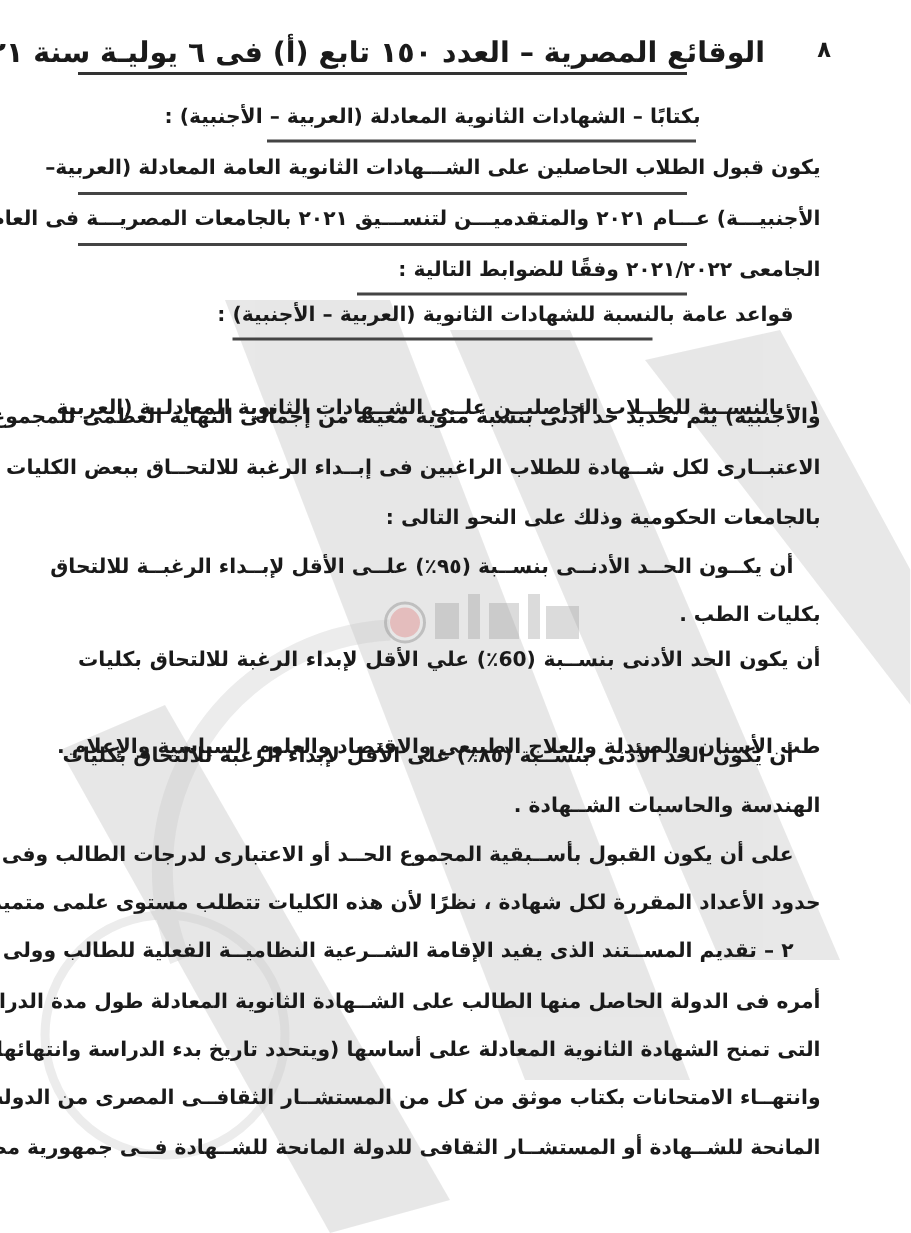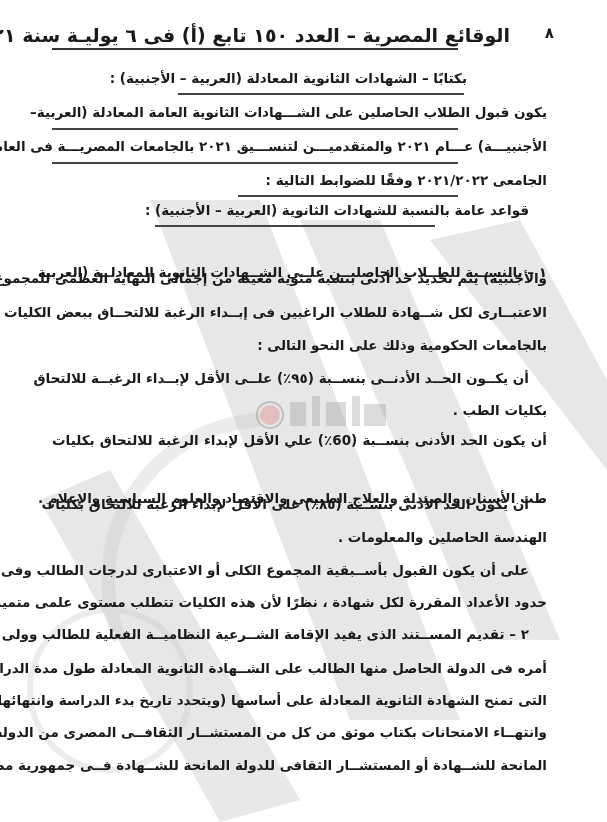--- a/index.html
+++ b/index.html
@@ -129,22 +129,22 @@
 
   <div class="line full" style="top:234px;margin-top:28px;">١ – بالنســبة للطــلاب الحاصليــن علــى الشــهادات الثانوية المعادلــة (العربية</div>
   <div class="line full" style="top:268px;">والأجنبية) يتم تحديد حد أدنى بنسبة مئوية معينة من إجمالى النهاية العظمى للمجموع</div>
   <div class="line full" style="top:302px;">الاعتبــارى لكل شــهادة للطلاب الراغبين فى إبــداء الرغبة للالتحــاق ببعض الكليات</div>
   <div class="line" style="top:335px;">بالجامعات الحكومية وذلك على النحو التالى :</div>
   <div class="line indent" style="top:368px; left:52px; text-align:justify; text-align-last:justify;">أن يكــون الحــد الأدنــى بنســبة (٩٥٪) علــى الأقل لإبــداء الرغبــة للالتحاق</div>
   <div class="line" style="top:400px;">بكليات الطب .</div>
   <div class="line" style="top:430px; left:52px; text-align:justify; text-align-last:justify;">أن يكون الحد الأدنى بنســبة (60٪) علي الأقل لإبداء الرغبة للالتحاق بكليات</div>
   <div class="line" style="top:488px;">طب الأسنان والصيدلة والعلاج الطبيعي والاقتصاد والعلوم السياسية والإعلام .</div>
   <div class="line indent" style="top:494px; left:52px; text-align:justify; text-align-last:justify;">أن يكون الحد الأدنى بنســبة (٨٥٪) على الأقل لإبداء الرغبة للالتحاق بكليات</div>
-  <div class="line" style="top:527px;">الهندسة الحاصلين والمعلومات .</div>
-  <div class="line indent" style="top:560px; left:52px; text-align:justify; text-align-last:justify;">على أن يكون القبول بأســبقية المجموع الكلى أو الاعتبارى لدرجات الطالب وفى</div>
+  <div class="line" style="top:527px;">الهندسة والحاسبات الشــهادة .</div>
+  <div class="line indent" style="top:560px; left:52px; text-align:justify; text-align-last:justify;">على أن يكون القبول بأســبقية المجموع الحــد أو الاعتبارى لدرجات الطالب وفى</div>
   <div class="line" style="top:592px;">حدود الأعداد المقررة لكل شهادة ، نظرًا لأن هذه الكليات تتطلب مستوى علمى متميز .</div>
   <div class="line indent" style="top:624px; left:52px; text-align:justify; text-align-last:justify;">٢ – تقديم المســتند الذى يفيد الإقامة الشــرعية النظاميــة الفعلية للطالب وولى</div>
   <div class="line full" style="top:658px;">أمره فى الدولة الحاصل منها الطالب على الشــهادة الثانوية المعادلة طول مدة الدراســة</div>
   <div class="line full" style="top:690px;">التى تمنح الشهادة الثانوية المعادلة على أساسها (ويتحدد تاريخ بدء الدراسة وانتهائها</div>
   <div class="line full" style="top:722px;">وانتهــاء الامتحانات بكتاب موثق من كل من المستشــار الثقافــى المصرى من الدولة</div>
   <div class="line full" style="top:755px;">المانحة للشــهادة أو المستشــار الثقافى للدولة المانحة للشــهادة فــى جمهورية مصر</div>
 
 </div>
 
 </body></html>

